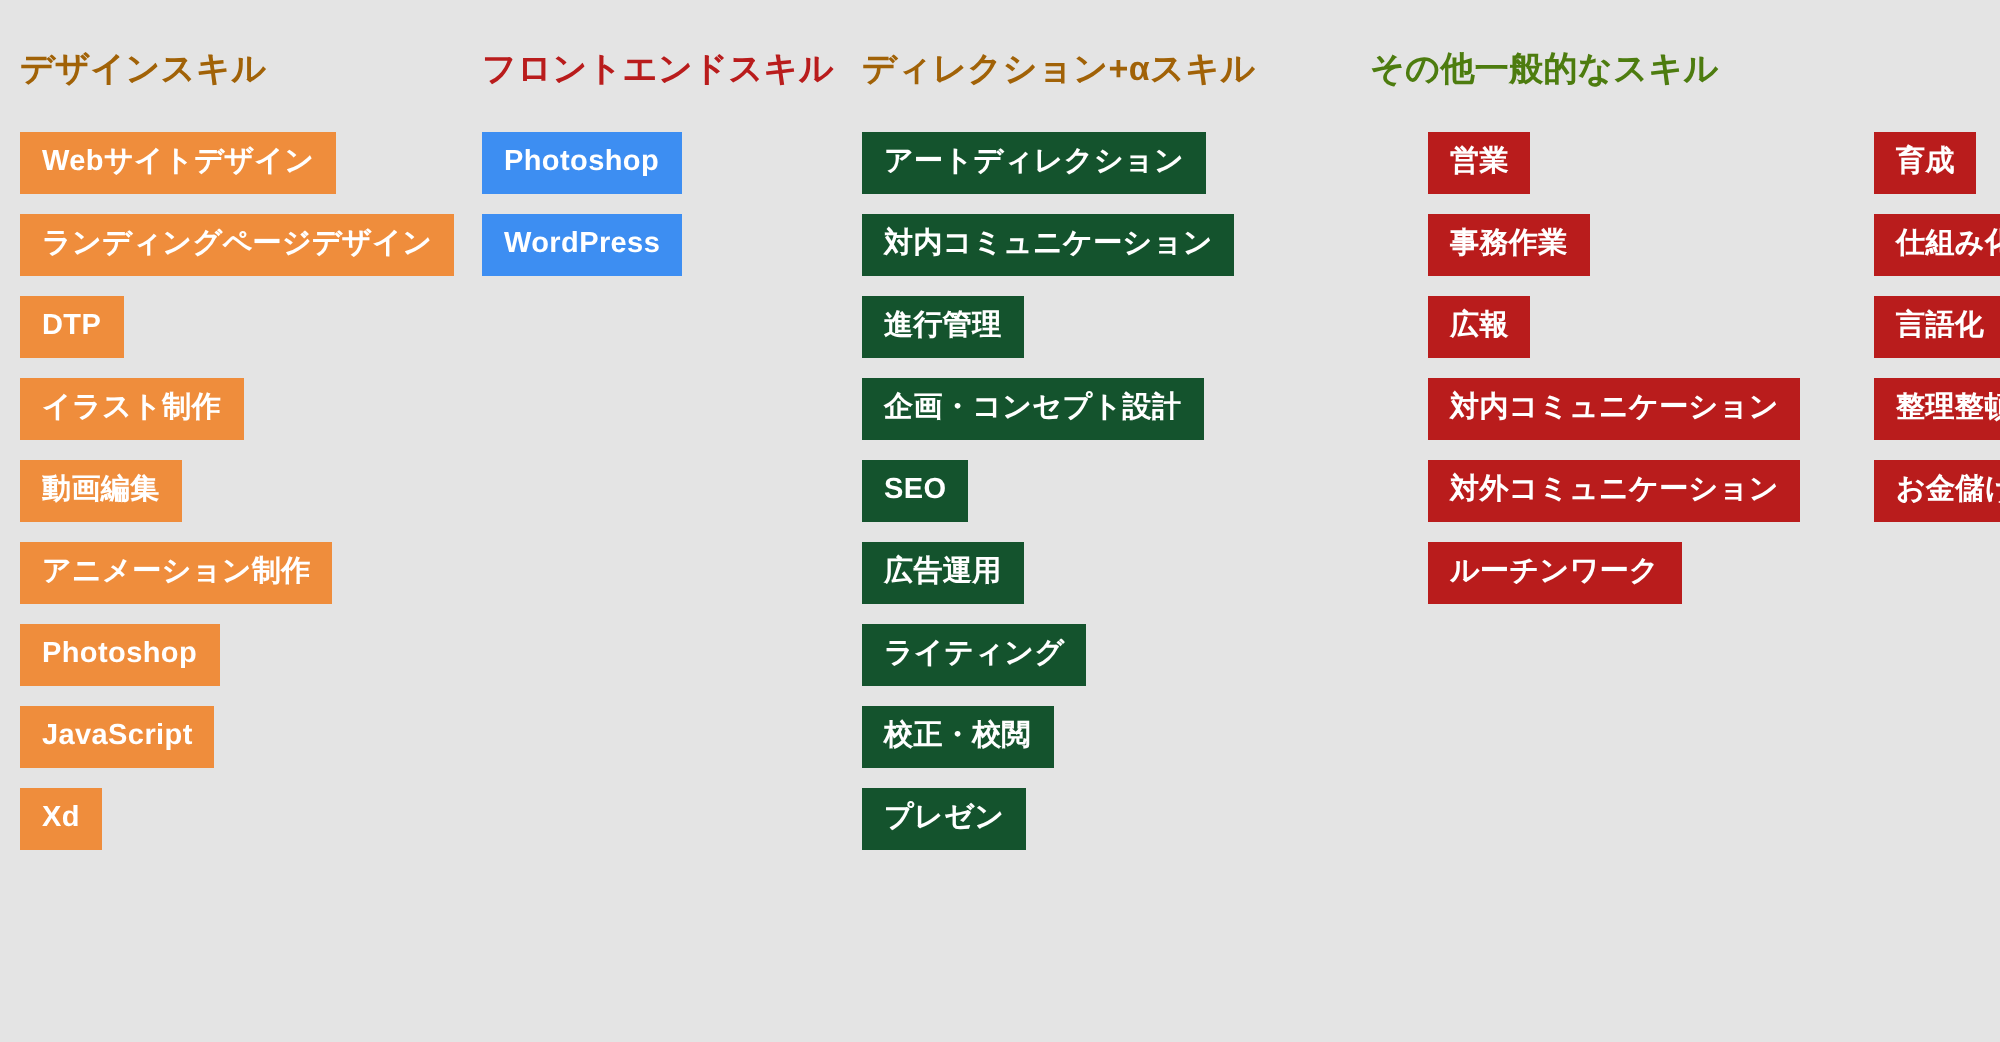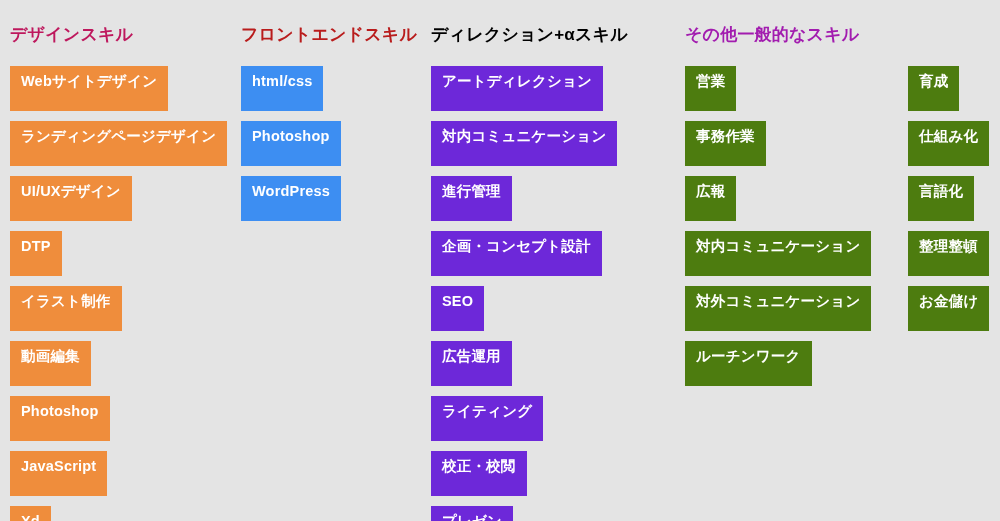--- a/index.html
+++ b/index.html
@@ -30,48 +30,48 @@
     margin: 0;
     padding: 0;
     letter-spacing: 0.2px;
   }
   .tag {
     display: inline-block;
     color: #ffffff;
     font-size: 14.5px;
     font-weight: bold;
     line-height: 31px;
-    height: 45px;
+    height: 31px;
     padding: 0 11px;
     margin-bottom: 10px;
     white-space: nowrap;
     letter-spacing: 0.2px;
     box-sizing: border-box;
   }
   .tag-row {
     line-height: 0;
     font-size: 0;
   }
   
   #col-design { left: 10px; }
-  #col-design .col-heading { color: #be185d; }
+  #col-design .col-heading { color: #a16207; }
   #col-design .tag { background: #ef8d3c; }
   
   #col-frontend { left: 241px; }
   #col-frontend .col-heading { color: #b91c1c; }
   #col-frontend .tag { background: #3d8ef2; }
   
   #col-direction { left: 431px; }
-  #col-direction .col-heading { color: #000000; text-align: right; }
-  #col-direction .tag { background: #6d28d9; }
+  #col-direction .col-heading { color: #a16207; text-align: right; }
+  #col-direction .tag { background: #14532d; }
   
   #col-general-a { left: 685px; }
   #col-general-b { left: 908px; }
-  #col-general-a .col-heading { color: #a21caf; }
-  #col-general-a .tag, #col-general-b .tag { background: #4d7c0f; }
+  #col-general-a .col-heading { color: #4d7c0f; }
+  #col-general-a .tag, #col-general-b .tag { background: #b91c1c; margin-left: 29px; }
   .heading-wrap {
     position: absolute;
     top: 25px;
     left: 0;
   }
   .stack-wrap {
     position: absolute;
     top: 66px;
     left: 0;
   }
@@ -81,36 +81,35 @@
 
 <div id="board">
 
   <div class="column" id="col-design">
     <div class="heading-wrap">
       <div class="col-heading">デザインスキル</div>
     </div>
     <div class="stack-wrap">
       <div class="tag-row"><span class="tag">Webサイトデザイン</span></div>
       <div class="tag-row"><span class="tag">ランディングページデザイン</span></div>
-      <div class="tag-row"><span class="tag">UI/UXデザイン</span></div>
       <div class="tag-row"><span class="tag">DTP</span></div>
       <div class="tag-row"><span class="tag">イラスト制作</span></div>
       <div class="tag-row"><span class="tag">動画編集</span></div>
+      <div class="tag-row"><span class="tag">アニメーション制作</span></div>
       <div class="tag-row"><span class="tag">Photoshop</span></div>
       <div class="tag-row"><span class="tag">JavaScript</span></div>
       <div class="tag-row"><span class="tag">Xd</span></div>
     </div>
   </div>
 
   <div class="column" id="col-frontend">
     <div class="heading-wrap">
       <div class="col-heading">フロントエンドスキル</div>
     </div>
     <div class="stack-wrap">
-      <div class="tag-row"><span class="tag">html/css</span></div>
       <div class="tag-row"><span class="tag">Photoshop</span></div>
       <div class="tag-row"><span class="tag">WordPress</span></div>
     </div>
   </div>
 
   <div class="column" id="col-direction">
     <div class="heading-wrap">
       <div class="col-heading">ディレクション+αスキル</div>
     </div>
     <div class="stack-wrap">

